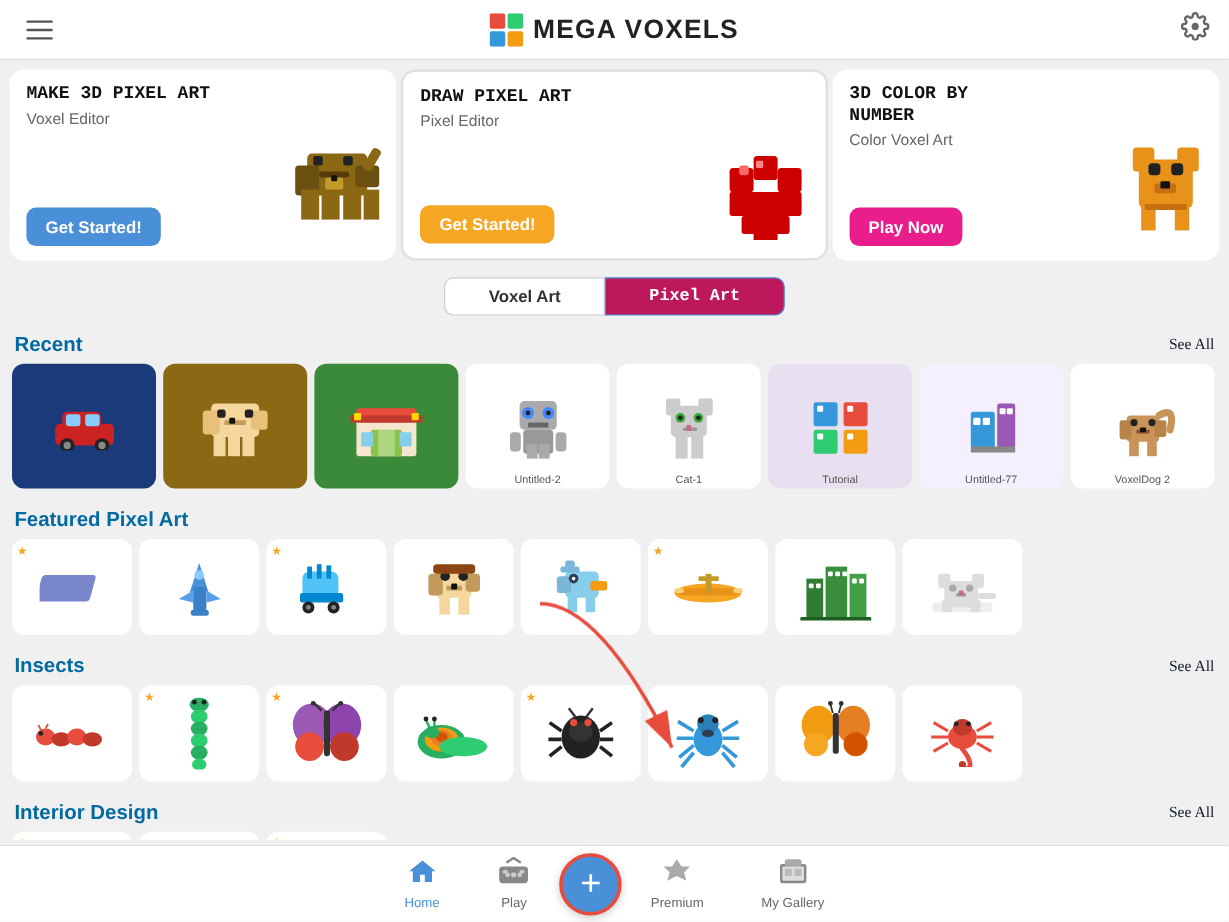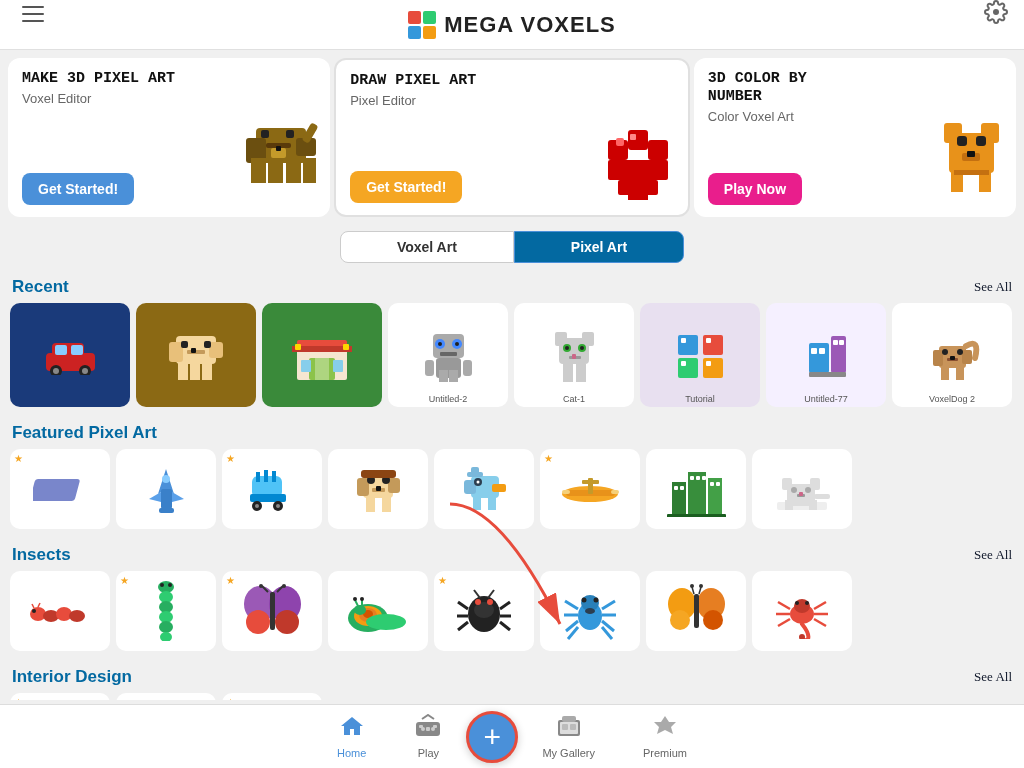--- a/index.html
+++ b/index.html
@@ -9,20 +9,21 @@
       width: 1024px;
       height: 768px;
       overflow: hidden;
       position: relative;
     }
 
     
     .header {
       background: #fff;
       display: flex;
+      align-items: center;
       justify-content: center;
       height: 50px;
       border-bottom: 1px solid #e0e0e0;
       position: relative;
     }
     .header-title {
       display: flex;
       align-items: center;
       gap: 8px;
       font-size: 22px;
@@ -125,36 +126,37 @@
     .tab-bar {
       display: flex;
       justify-content: center;
       gap: 0;
       padding: 6px 12px;
       background: #f0f0f0;
     }
     .tab-btn {
       border: 1px solid #ccc;
       background: #fff;
-      padding: 7px 56px;
+      padding: 7px 36px;
       font-size: 14px;
       font-weight: 600;
       cursor: pointer;
       color: #333;
     }
     .tab-btn:first-child {
       border-radius: 8px 0 0 8px;
     }
     .tab-btn:last-child {
       border-radius: 0 8px 8px 0;
     }
     .tab-btn.active {
-      background: #0369a1;
+      background: #be185d;
       color: #fff;
       border-color: #4a90d9;
+      font-family: Liberation Mono, monospace;
     }
 
     
     .content {
       background: #f0f0f0;
       overflow-y: auto;
       height: calc(768px - 50px - 175px - 48px - 64px);
       padding: 0 8px;
     }
 
@@ -847,30 +849,30 @@
       </svg>
     </span>
     <span class="nav-label">Play</span>
   </button>
   <div class="add-btn">
     <span style="font-size:30px; font-weight:300; color:#fff; line-height:1;">+</span>
   </div>
   <button class="nav-item">
     <span class="nav-icon">
       <svg width="28" height="24" viewBox="0 0 28 24" fill="#888">
+        <polygon points="14,2 18,8 25,8 20,13 22,20 14,16 6,20 8,13 3,8 10,8" fill="#aaa"></polygon>
+      </svg>
+    </span>
+    <span class="nav-label">Premium</span>
+  </button>
+  <button class="nav-item">
+    <span class="nav-icon">
+      <svg width="28" height="24" viewBox="0 0 28 24" fill="#888">
         <rect x="3" y="6" width="22" height="16" rx="2" fill="#888"></rect>
         <rect x="7" y="2" width="14" height="6" rx="2" fill="#aaa"></rect>
         <rect x="5" y="8" width="18" height="12" rx="1" fill="#ddd"></rect>
         <rect x="7" y="10" width="6" height="6" fill="#bbb" rx="1"></rect>
         <rect x="15" y="10" width="6" height="6" fill="#bbb" rx="1"></rect>
       </svg>
     </span>
     <span class="nav-label">My Gallery</span>
   </button>
-  <button class="nav-item">
-    <span class="nav-icon">
-      <svg width="28" height="24" viewBox="0 0 28 24" fill="#888">
-        <polygon points="14,2 18,8 25,8 20,13 22,20 14,16 6,20 8,13 3,8 10,8" fill="#aaa"></polygon>
-      </svg>
-    </span>
-    <span class="nav-label">Premium</span>
-  </button>
 </div>
 
 </body></html>

